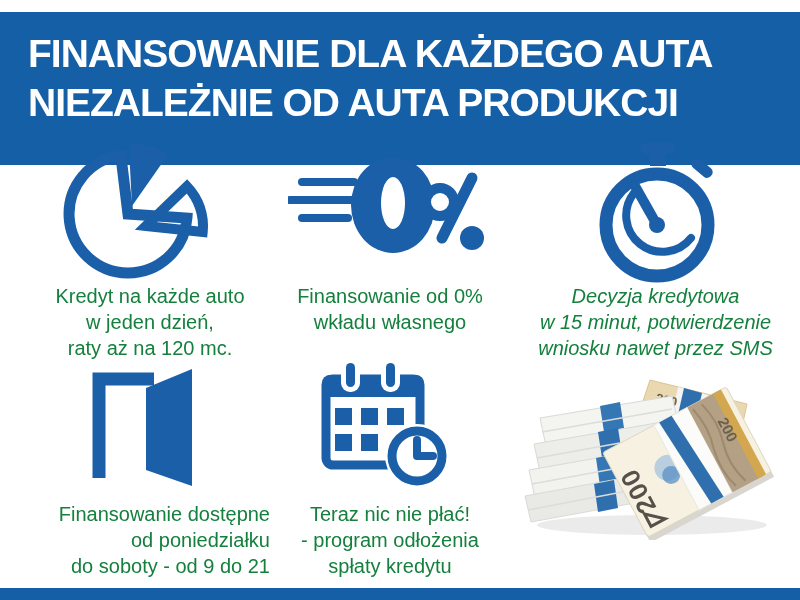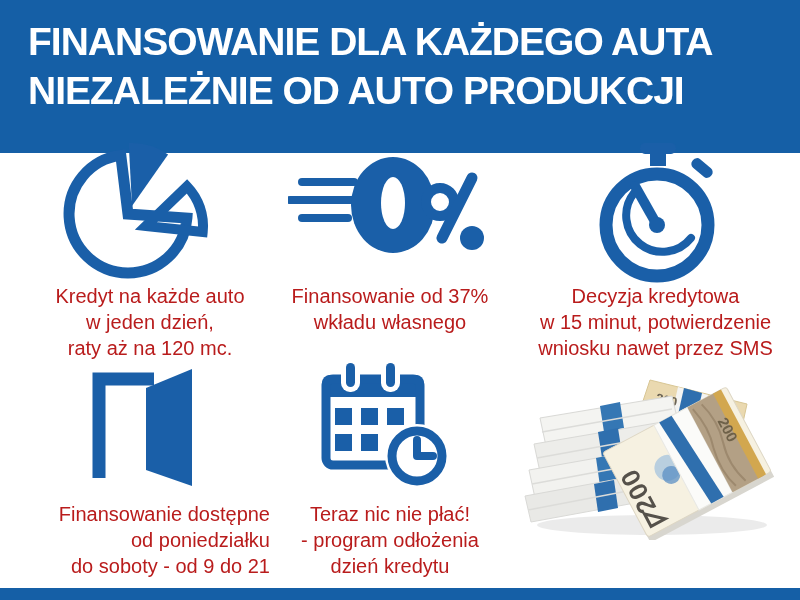--- a/index.html
+++ b/index.html
@@ -1,37 +1,37 @@
 <!DOCTYPE html>
 <html><head>
 <meta charset="utf-8">
 <style>
   html,body{margin:0;padding:0;background:#ffffff;}
   #stage{position:relative;width:800px;height:600px;background:#ffffff;overflow:hidden;
          font-family:"Liberation Sans", sans-serif;}
-  .header{position:absolute;left:0;top:0;width:800px;height:153px;background:#155fa6;
+  .header{position:absolute;left:0;top:12px;width:800px;height:153px;background:#155fa6;
           box-sizing:border-box;padding:17px 0 0 28px;}
   .header .line{color:#ffffff;font-size:39px;font-weight:800;letter-spacing:-1px;
                 line-height:49px;white-space:nowrap;}
   .icon-box{position:absolute;}
-  .caption{position:absolute;color:#b91c1c;font-size:20px;font-weight:500;line-height:26px;
+  .caption{position:absolute;color:#15803d;font-size:20px;font-weight:500;line-height:26px;
            text-align:center;white-space:pre-line;}
   .bottom-bar{position:absolute;left:0;top:588px;width:800px;height:12px;background:#155fa6;}
   svg{display:block;}
   .ic-stroke{stroke:#1a5fa8;fill:none;}
   .ic-fill{fill:#1a5fa8;}
 </style>
 </head>
 <body>
 
 <div id="stage">
 
   <div class="header">
     <div class="line">FINANSOWANIE DLA KAŻDEGO AUTA</div>
-    <div class="line">NIEZALEŻNIE OD AUTO PRODUKCJI</div>
+    <div class="line">NIEZALEŻNIE OD AUTA PRODUKCJI</div>
   </div>
 
   <div class="icon-box" style="left:62px;top:142px;">
     <svg width="150" height="140" viewBox="0 0 150 140">
       <path class="ic-stroke" stroke-width="11" d="M 66 72 L 58.8 13.4 A 59 59 0 1 0 124.9 76.1 Z"></path>
       <path class="ic-fill" d="M 70 64 L 66.7 1.1 A 63 63 0 0 1 106.1 12.4 Z"></path>
       <path class="ic-stroke" stroke-width="10" d="M 84 84 L 140.7 90 A 57 57 0 0 0 125 44.4 Z"></path>
     </svg>
   </div>
 
@@ -56,23 +56,23 @@
       <circle class="ic-stroke" stroke-width="13" cx="63" cy="82" r="51"></circle>
       <path class="ic-stroke" stroke-width="8" stroke-linecap="round" d="M 40 50 A 32 32 0 1 0 97 95"></path>
       <line class="ic-stroke" stroke-width="10" stroke-linecap="round" x1="63" y1="82" x2="41" y2="43"></line>
       <circle class="ic-fill" cx="63" cy="82" r="8"></circle>
     </svg>
   </div>
 
   <div class="caption" style="left:20px;top:283px;width:260px;">Kredyt na każde auto
 w jeden dzień,
 raty aż na 120 mc.</div>
-  <div class="caption" style="left:275px;top:283px;width:230px;">Finansowanie od 37%
+  <div class="caption" style="left:275px;top:283px;width:230px;">Finansowanie od 0%
 wkładu własnego</div>
-  <div class="caption" style="left:518px;top:283px;width:275px;">Decyzja kredytowa
+  <div class="caption" style="left:518px;top:283px;width:275px;font-style:italic;">Decyzja kredytowa
 w 15 minut, potwierdzenie
 wniosku nawet przez SMS</div>
 
   <div class="icon-box" style="left:86px;top:366px;">
     <svg width="125" height="125" viewBox="0 0 125 125">
       <path class="ic-stroke" stroke-width="13" d="M 13 112 L 13 13 L 68 13"></path>
       <polygon class="ic-fill" points="60,22 106,3 106,120 60,104"></polygon>
     </svg>
   </div>
 
@@ -93,21 +93,21 @@
       <circle class="ic-stroke" stroke-width="9" cx="99" cy="95" r="25" fill="#ffffff"></circle>
       <path class="ic-stroke" stroke-width="8" stroke-linecap="round" stroke-linejoin="round" d="M 99 79 L 99 95 L 115 95"></path>
     </svg>
   </div>
 
   <div class="caption" style="left:15px;top:501px;width:255px;text-align:right;">Finansowanie dostępne
 od poniedziałku
 do soboty - od 9 do 21</div>
   <div class="caption" style="left:278px;top:501px;width:224px;">Teraz nic nie płać!
 - program odłożenia
-dzień kredytu</div>
+spłaty kredytu</div>
 
   <div class="icon-box" style="left:512px;top:360px;">
     <svg width="280" height="180" viewBox="0 0 280 180">
       <ellipse cx="140" cy="165" rx="115" ry="10" fill="rgba(0,0,0,0.08)"></ellipse>
 
       <g>
         <polygon points="128,48 228,74 228,84 128,58" fill="#d9d9d5"></polygon>
         <polygon points="138,20 235,44 228,76 128,50" fill="#ead9b0" stroke="#d8c694" stroke-width="1"></polygon>
         <polygon points="166,27 196,35 189,66 159,58" fill="#f4f4f2"></polygon>
         <polygon points="172,28 190,33 183,64 165,59" fill="#2f6fae"></polygon>

